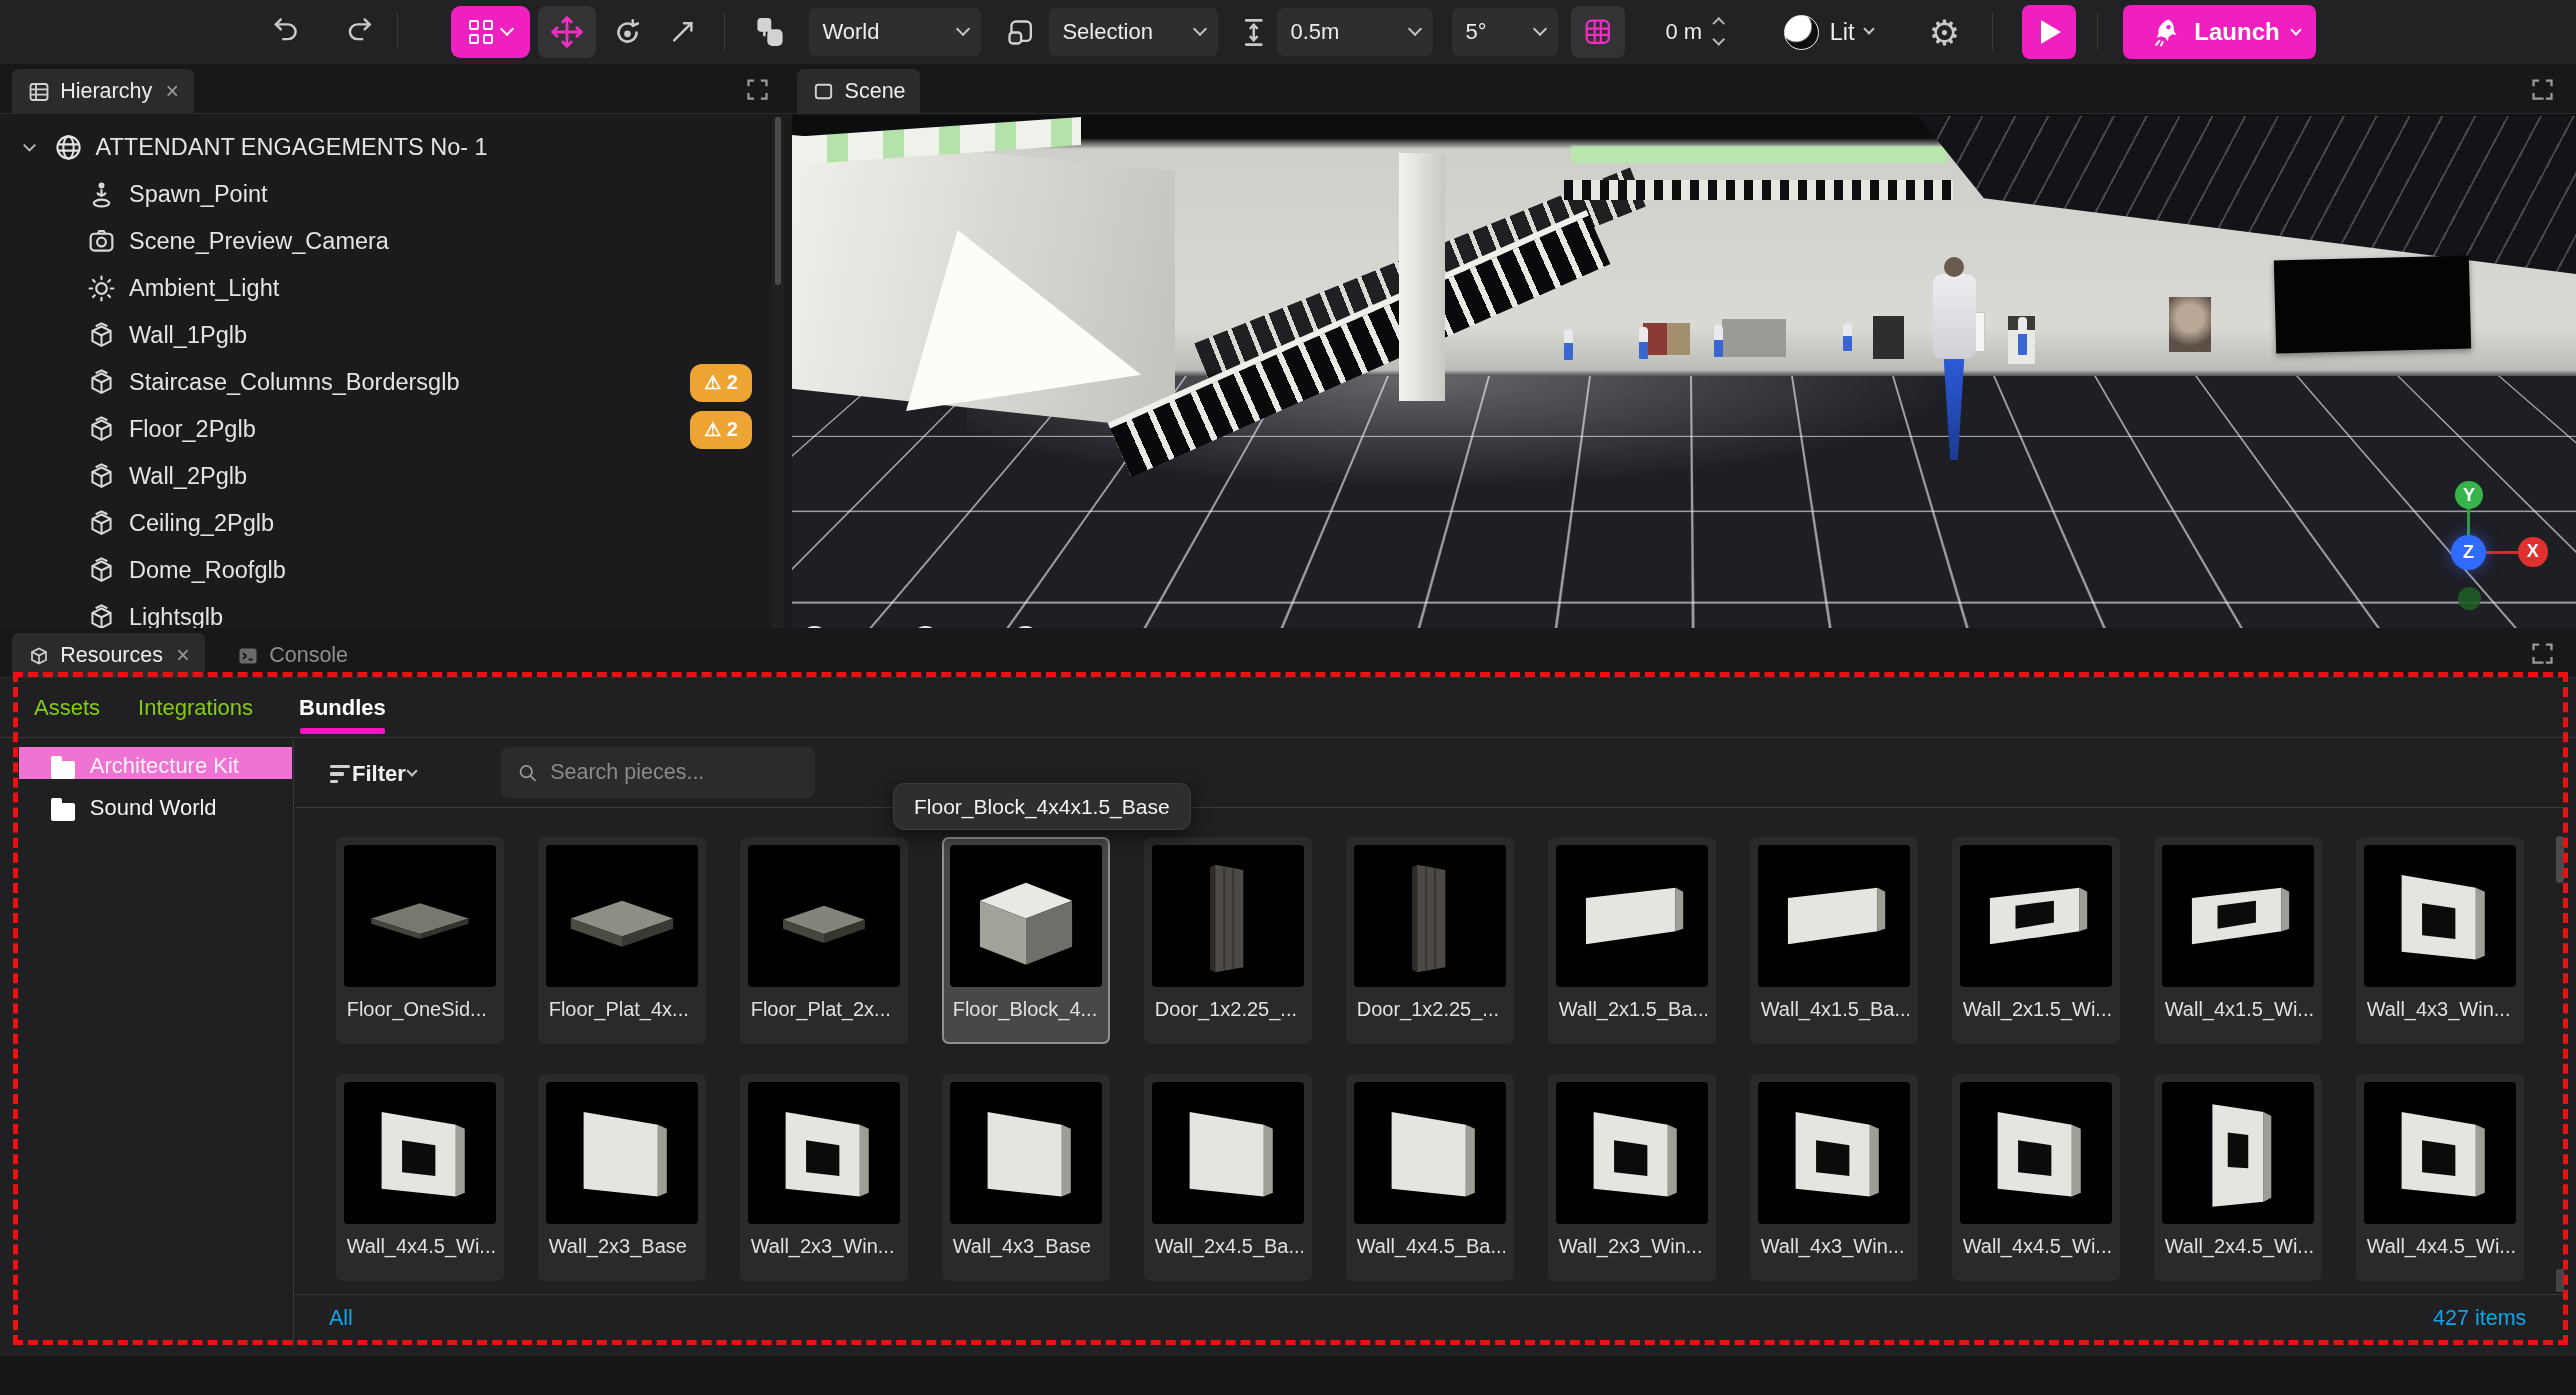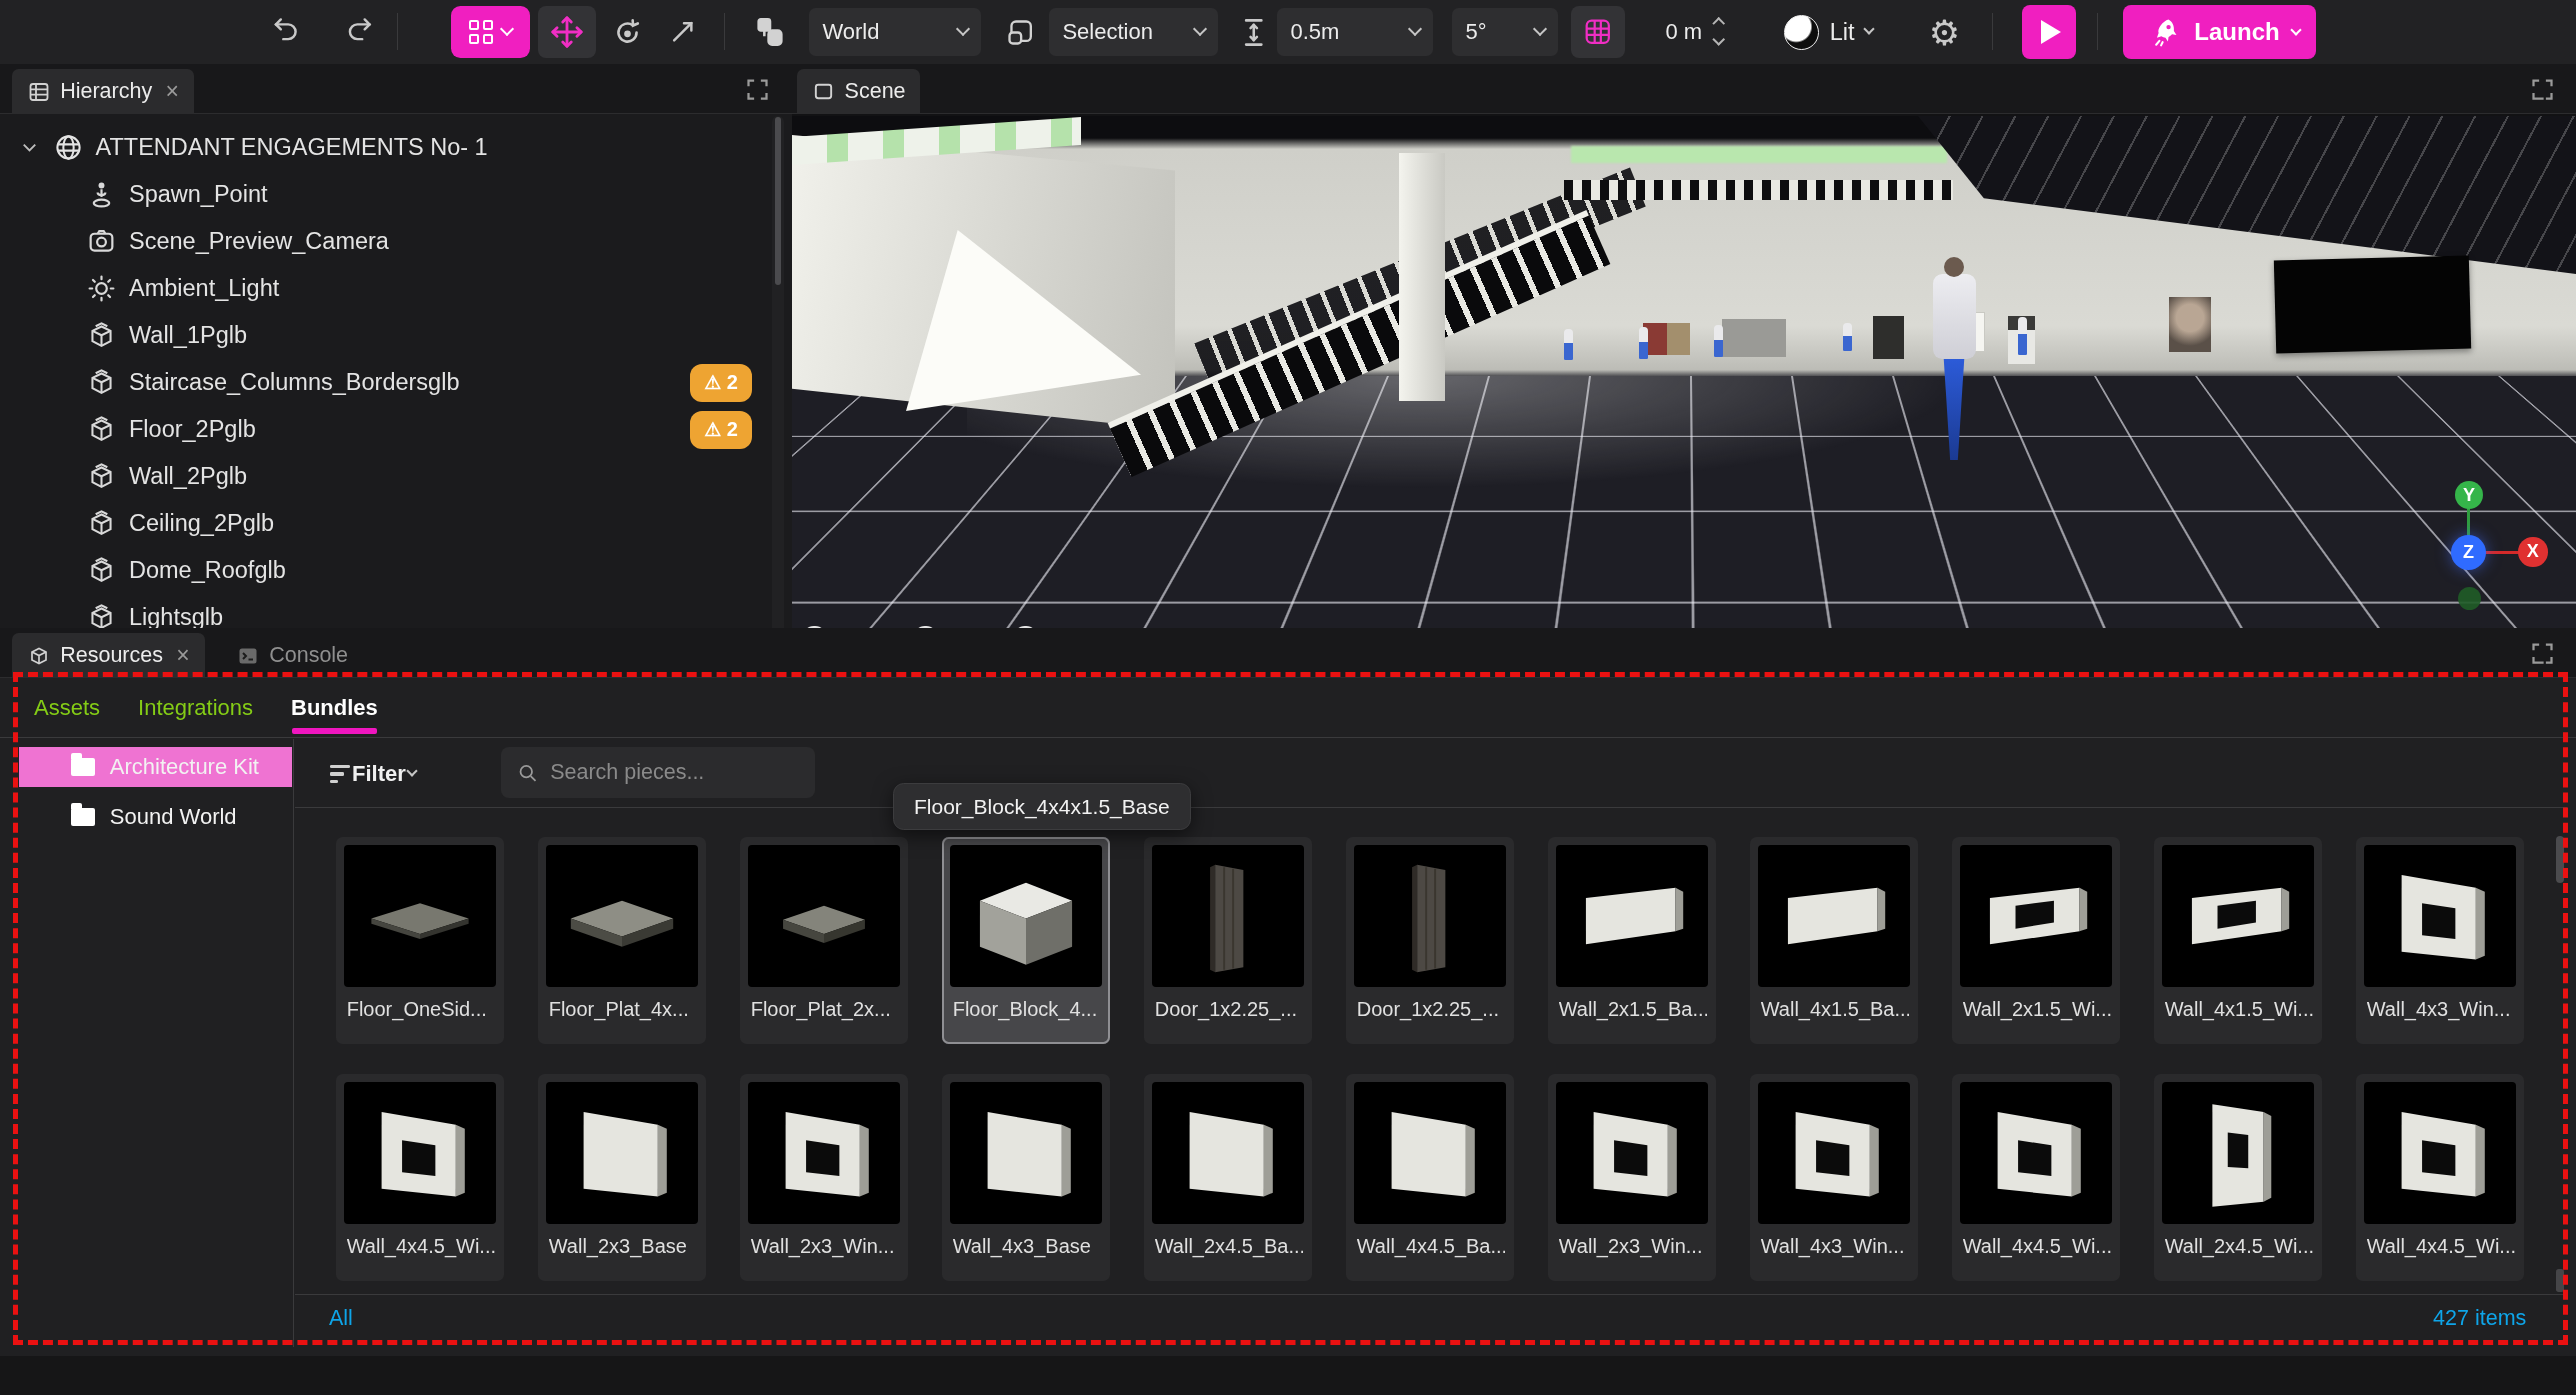--- a/index.html
+++ b/index.html
@@ -117,26 +117,26 @@
   .gz-line { position:absolute; }
   .gz-ball { position:absolute; border-radius:50%; display:flex; align-items:center; justify-content:center;
     color:#fff; font-weight:bold; font-size:18px; }
 
   
   .res { position:absolute; left:0; top:628px; width:2576px; height:728px; background:#202022; }
   .red-border { position:absolute; left:13.4px; top:44px; width:2555px; height:1344px; height:673px;
     border:5.4px dashed #ea1111; pointer-events:none; z-index:20; }
   .subtabs { position:absolute; left:0; top:52px; height:56px; right:0; display:flex; align-items:center; gap:38px; padding-left:34px; background:#202022; }
   .subtab { position:relative; font-size:22px; color:#84cc16; cursor:pointer; }
-  .subtab.active { font-weight:bold; color:#fff; }
+  .subtab.active { font-weight:bold; color:#fff;margin-left:8px; }
   .subtab.active::after { content:''; position:absolute; left:1.3px; right:1.3px; bottom:-13.4px; height:6px; background:#f016c0; border-radius:2px; }
   .res-div-h { position:absolute; left:0; right:0; top:109px; height:1.3px; background:#3a3a3c; }
   .res-div-v { position:absolute; left:293px; top:111px; bottom:8.7px; width:1.3px; background:#3a3a3c; }
   .folders { position:absolute; left:19px; top:119px; width:273px; }
-  .folder-row { height:40px; display:flex; align-items:center; gap:14.8px; padding-left:52px; margin-bottom:10px; cursor:pointer; }
+  .folder-row { height:32px; display:flex; align-items:flex-end; gap:14.8px; padding-left:32px; margin-bottom:10px; cursor:pointer; }
   .folder-row.selected { background:#ef73d2; }
   .folder-ic { width:24px; height:18px; background:#fff; border-radius:2px; position:relative; flex:0 0 auto; }
   .folder-ic::before { content:''; position:absolute; top:-4.7px; left:0; width:11.4px; height:6px; background:#fff; border-radius:2px 2px 0 0; }
   .folder-label { font-size:22px; color:#f2f2f2; white-space:nowrap; }
   .filter-btn { position:absolute; left:330px; top:126px; height:40px; display:flex; align-items:center; gap:2px; cursor:pointer;justify-content:center; }
   .funnel { display:flex; flex-direction:column; gap:4px; align-items:flex-start; }
   .funnel i { display:block; height:3.4px; background:#d0d0d0; border-radius:1.3px; }
   .funnel i:nth-child(1){ width:20px; } .funnel i:nth-child(2){ width:14px; } .funnel i:nth-child(3){ width:8px; }
   .filter-label { font-size:22px; font-weight:bold; color:#f0f0f0; }
   .searchbox { position:absolute; left:501px; top:119px; width:314px; height:51px; background:#2b2b2d; border-radius:8px;

